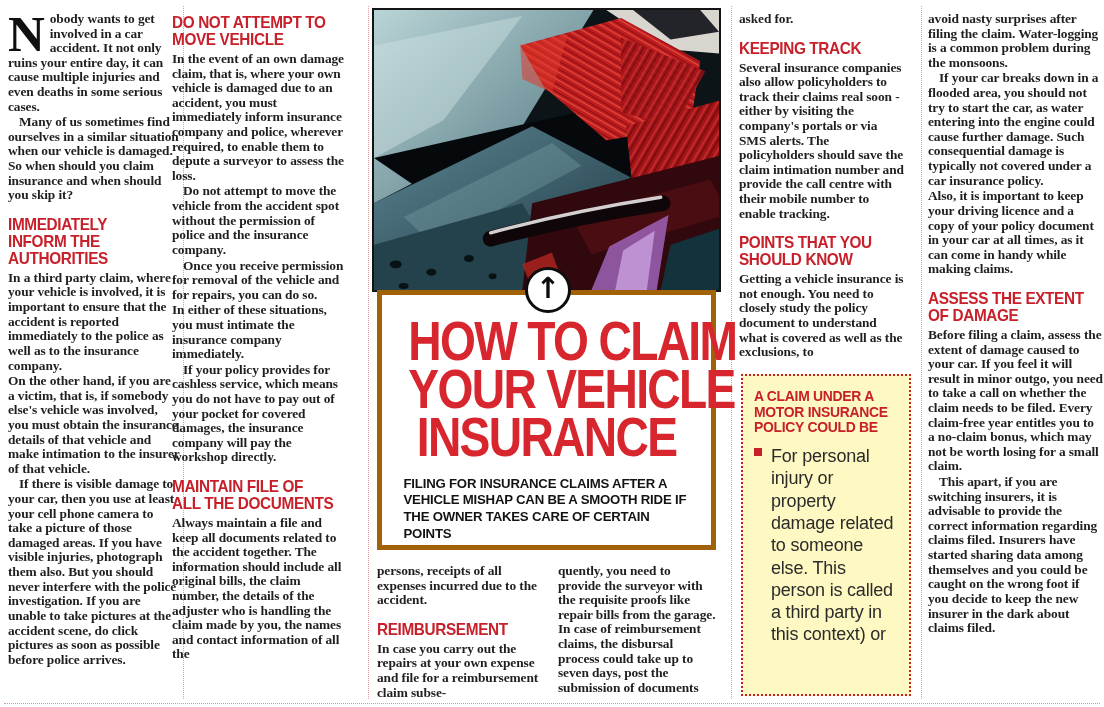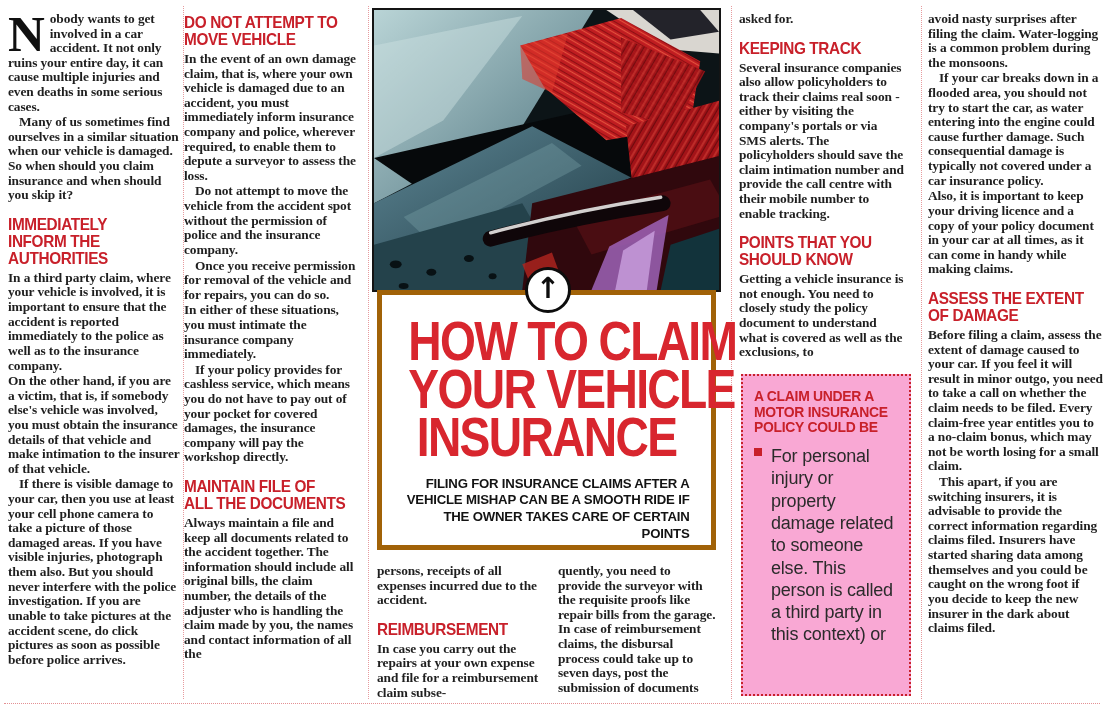--- a/index.html
+++ b/index.html
@@ -2,21 +2,21 @@
 <html><head>
 <meta charset="utf-8">
 <style>
   html,body{margin:0;padding:0;background:#fff;}
   #page{position:relative;width:1104px;height:707px;background:#fff;overflow:hidden;
         font-family:"Liberation Serif",serif;}
 
   
   .col{position:absolute;top:12px;}
   #col1{left:8px;width:172px;}
-  #col2{left:184px;width:174px;}
+  #col2{left:172px;width:174px;}
   #col4{left:739px;width:167px;}
   #col5{left:928px;width:175px;}
 
   .para{font-size:13.4px;line-height:1.09;font-weight:700;color:#1f1f1f;margin:0;
         letter-spacing:-0.1px;}
   .para + .para{margin-top:1px;}
   .para.ind{text-indent:11px;}
   .sec-heading{font-family:"Liberation Sans",sans-serif;font-weight:700;color:#c8202a;
         font-size:16.5px;line-height:1.03;letter-spacing:-0.4px;margin:13px 0 4px;
         transform:scaleX(.93);transform-origin:0 50%;}
@@ -31,28 +31,28 @@
          border:5px solid #a16207;box-sizing:border-box;z-index:2;}
   .arrow-circle{position:absolute;left:153px;top:259px;width:46px;height:46px;border-radius:50%;
          background:#fff;border:3px solid #0d0d0d;box-sizing:border-box;z-index:4;
          display:flex;align-items:center;justify-content:center;}
   .arrow-glyph{font-family:"DejaVu Sans",sans-serif;font-weight:700;font-size:29px;
          line-height:1;color:#0d0d0d;margin-top:-3px;}
   .headline{margin-top:23px;transform:scaleX(.84);transform-origin:50% 0;}
   .hl-line{font-family:"Liberation Sans",sans-serif;font-weight:800;color:#d8262e;
          font-size:55px;line-height:.87;text-align:center;letter-spacing:-2px;white-space:nowrap;}
   .subtitle{font-family:"Liberation Sans",sans-serif;font-weight:700;font-size:13.2px;
-         line-height:1.28;text-align:right;color:#131313;width:286px;margin:14px auto 0;
+         line-height:1.28;text-align:left;color:#131313;width:286px;margin:14px auto 0;
          letter-spacing:-0.2px;}
   .subcol{position:absolute;top:556px;}
   #center-left{left:5px;width:162px;}
   #center-right{left:186px;width:158px;}
 
   
-  #infobox{position:absolute;left:741px;top:374px;width:170px;height:322px;background:#f9a8d4;
+  #infobox{position:absolute;left:741px;top:374px;width:170px;height:322px;background:#fef9c3;
         border:2px dotted #c8202a;box-sizing:border-box;padding:13px 8px 0 11px;
         font-family:"Liberation Sans",sans-serif;}
   .ibx-heading{color:#c8202a;font-weight:700;font-size:14.5px;line-height:1.08;
         letter-spacing:-0.3px;margin:0 0 9px;transform:scaleX(.96);transform-origin:0 0;}
   .ibx-list{list-style:none;margin:0;padding:0;}
   .ibx-item{position:relative;padding-left:17px;font-size:18px;line-height:1.24;color:#2b2b2b;
         margin-bottom:4px;letter-spacing:-0.2px;}
   .sq{position:absolute;left:0;top:3px;width:8px;height:8px;background:#c8202a;}
 
   

